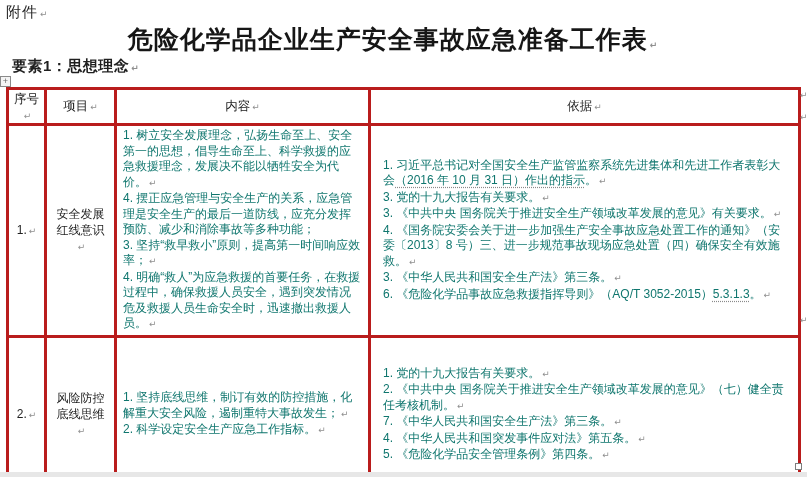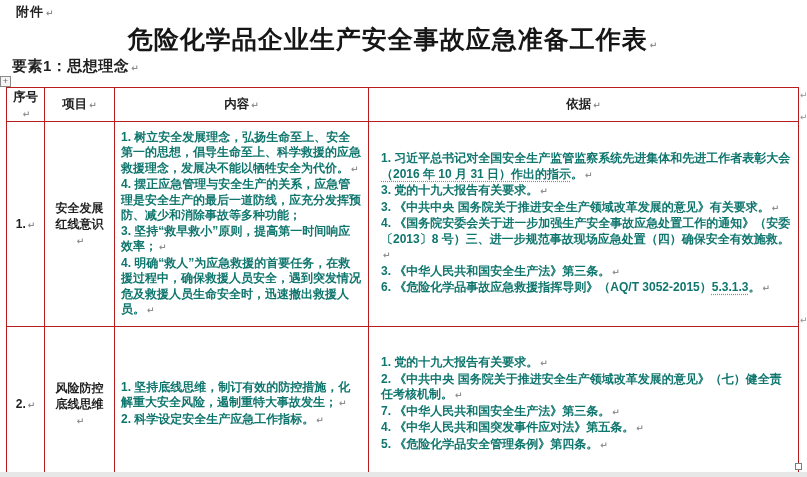--- a/index.html
+++ b/index.html
@@ -3,22 +3,22 @@
 <meta charset="utf-8">
 <style>
   html,body{margin:0;padding:0;}
   body{
     width:807px;height:477px;position:relative;overflow:hidden;
     background:#ffffff;color:#1f1f1f;
     font-family:"Liberation Sans","DejaVu Sans",sans-serif;
     -webkit-font-smoothing:antialiased;
   }
   .attachment{
-    position:absolute;top:3px;left:16px;
-    font-size:13px;font-weight:700;letter-spacing:1px;
+    position:absolute;top:3px;left:6px;
+    font-size:15px;font-weight:400;letter-spacing:1px;
   }
   .doc-title{
     position:absolute;top:23px;left:0;width:786px;
     text-align:center;font-size:25px;font-weight:700;letter-spacing:1px;
     color:#161616;
   }
   .section-heading{
     position:absolute;top:57px;left:12px;
     font-size:15px;font-weight:700;letter-spacing:0.5px;
   }
@@ -36,23 +36,23 @@
   table.work-table{
     position:absolute;left:6px;top:87px;width:792px;
     border-collapse:collapse;table-layout:fixed;
     font-size:12px;
   }
   .work-table col.c-no{width:38px;}
   .work-table col.c-item{width:70px;}
   .work-table col.c-content{width:254px;}
   .work-table col.c-basis{width:430px;}
   .work-table th,.work-table td{
-    border:1px solid #b91c1c;
+    border:3px solid #b91c1c;
     vertical-align:middle;
-    font-weight:700;
+    font-weight:400;
     padding:2px 6px;
   }
   .work-table thead th{
     height:17px;text-align:center;font-size:12.5px;color:#222;
     padding:1px 2px;
   }
   .row-1 td{height:200px;}
   .row-2 td{height:150px;}
   td.cell-no,td.cell-item{text-align:center;line-height:16px;}
   td.cell-content,td.cell-basis{text-align:left;}

